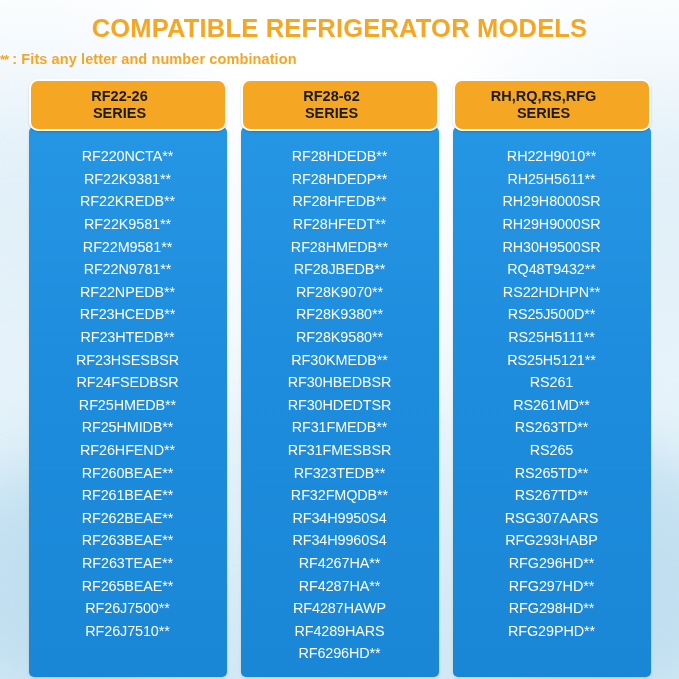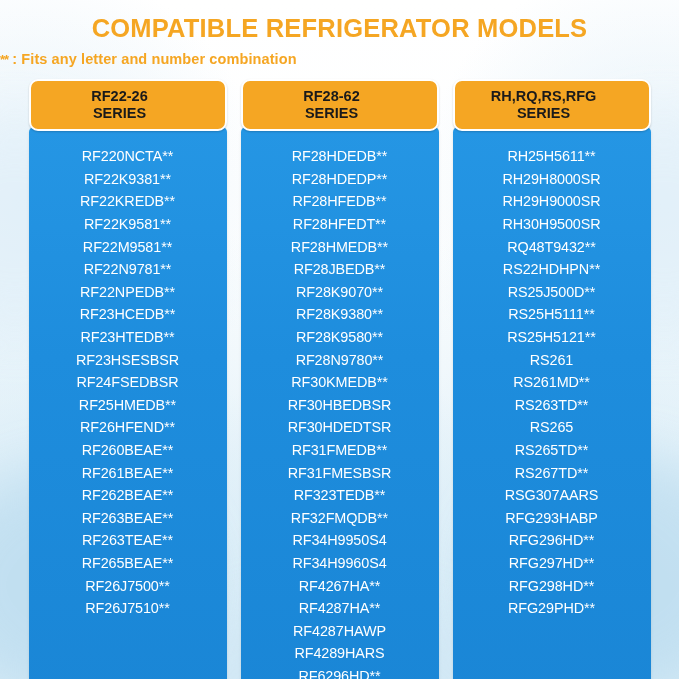--- a/index.html
+++ b/index.html
@@ -139,20 +139,21 @@
           <div class="model">RF22KREDB**</div>
           <div class="model">RF22K9581**</div>
           <div class="model">RF22M9581**</div>
           <div class="model">RF22N9781**</div>
           <div class="model">RF22NPEDB**</div>
           <div class="model">RF23HCEDB**</div>
           <div class="model">RF23HTEDB**</div>
           <div class="model">RF23HSESBSR</div>
           <div class="model">RF24FSEDBSR</div>
           <div class="model">RF25HMEDB**</div>
+          <div class="model">RF25HMIDB**</div>
           <div class="model">RF26HFEND**</div>
           <div class="model">RF260BEAE**</div>
           <div class="model">RF261BEAE**</div>
           <div class="model">RF262BEAE**</div>
           <div class="model">RF263BEAE**</div>
           <div class="model">RF263TEAE**</div>
           <div class="model">RF265BEAE**</div>
           <div class="model">RF26J7500**</div>
           <div class="model">RF26J7510**</div>
         </div>
@@ -166,21 +167,20 @@
         <div class="col-body">
           <div class="model">RF28HDEDB**</div>
           <div class="model">RF28HDEDP**</div>
           <div class="model">RF28HFEDB**</div>
           <div class="model">RF28HFEDT**</div>
           <div class="model">RF28HMEDB**</div>
           <div class="model">RF28JBEDB**</div>
           <div class="model">RF28K9070**</div>
           <div class="model">RF28K9380**</div>
           <div class="model">RF28K9580**</div>
-          <div class="model">RF28N9780**</div>
           <div class="model">RF30KMEDB**</div>
           <div class="model">RF30HBEDBSR</div>
           <div class="model">RF30HDEDTSR</div>
           <div class="model">RF31FMEDB**</div>
           <div class="model">RF31FMESBSR</div>
           <div class="model">RF323TEDB**</div>
           <div class="model">RF32FMQDB**</div>
           <div class="model">RF34H9950S4</div>
           <div class="model">RF34H9960S4</div>
           <div class="model">RF4267HA**</div>
@@ -190,20 +190,21 @@
           <div class="model">RF6296HD**</div>
         </div>
       </div>
 
       <div class="col">
         <div class="col-header">
           <div>RH,RQ,RS,RFG</div>
           <div>SERIES</div>
         </div>
         <div class="col-body">
+          <div class="model">RH22H9010**</div>
           <div class="model">RH25H5611**</div>
           <div class="model">RH29H8000SR</div>
           <div class="model">RH29H9000SR</div>
           <div class="model">RH30H9500SR</div>
           <div class="model">RQ48T9432**</div>
           <div class="model">RS22HDHPN**</div>
           <div class="model">RS25J500D**</div>
           <div class="model">RS25H5111**</div>
           <div class="model">RS25H5121**</div>
           <div class="model">RS261</div>

